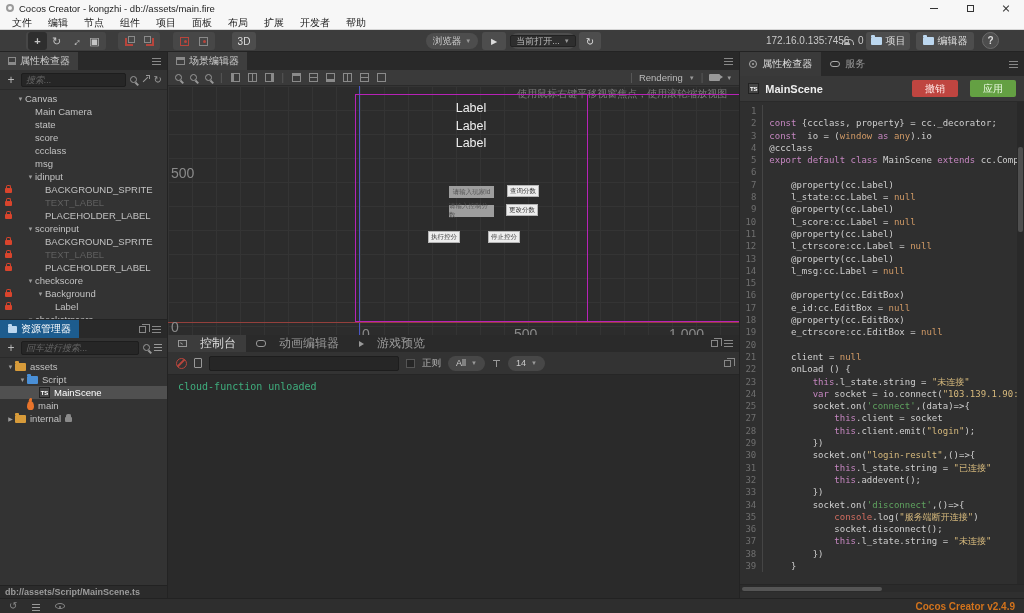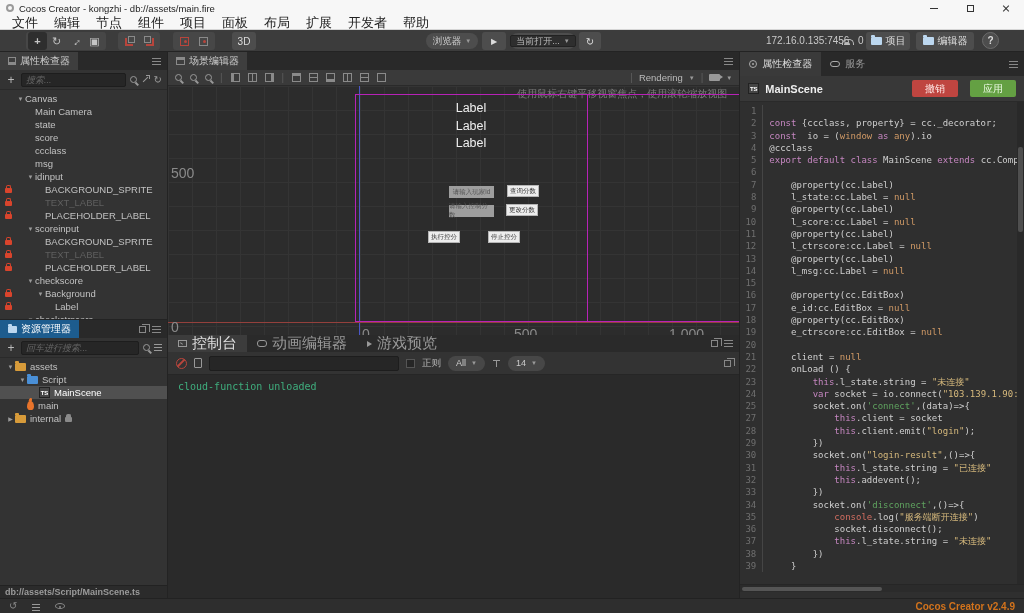--- a/index.html
+++ b/index.html
@@ -12,21 +12,21 @@
   .win-controls{margin-left:auto;display:flex;height:100%}
   .win-btn{width:36px;display:flex;align-items:center;justify-content:center}
   .min-icon{width:8px;height:1px;background:#333}
   .max-icon{width:7px;height:7px;border:1px solid #333}
   .close-icon{position:relative;width:8px;height:8px}
   .close-icon::before,.close-icon::after{content:'';position:absolute;left:0;top:3.5px;width:8px;height:1px;background:#333}
   .close-icon::before{transform:rotate(45deg)}.close-icon::after{transform:rotate(-45deg)}
 
   
   .menubar{height:14px;background:#f7f7f7;border-bottom:1px solid #d6d6d6;display:flex;align-items:center;padding:0 4px}
-  .menu-item{font-size:13px;color:#222;padding:0 8px}
+  .menu-item{font-size:10px;color:#222;padding:0 8px}
 
   
   .toolbar{height:22px;background:#3c3c3c;border-bottom:1px solid #232323;position:relative}
   .tgroup{position:absolute;top:2px;height:18px;display:flex;align-items:center;background:#474747;border-radius:3px;padding:0 2px}
   .tool{width:19px;height:18px;display:flex;align-items:center;justify-content:center;color:#c5c5c5;font-size:11px;border-radius:3px}
   .tool.active{background:#2e2e2e}
   .rot-scale{display:inline-block;transform:rotate(-45deg)}
   .anchor-icon{width:10px;height:10px;position:relative}
   .anchor-icon::before{content:'';position:absolute;left:0;bottom:0;width:6px;height:6px;border-left:2px solid #b8453c;border-bottom:2px solid #b8453c}
   .anchor-icon::after{content:'';position:absolute;right:0;top:0;width:5px;height:5px;border:1px solid #8a8a8a}
@@ -110,21 +110,21 @@
   .axis-x{position:absolute;left:0;top:236px;width:100%;height:1px;background:#94403c}
   .axis-y{position:absolute;left:191px;top:0;width:1px;height:100%;background:#4a57c8}
   .tick{position:absolute;font-size:14px;color:#8a8a8a}
   .scene-labels{position:absolute;left:284px;top:14px;width:38px;text-align:center;color:#efefef;font-size:12.5px;line-height:17.5px}
   .mock-input{position:absolute;width:45px;height:12px;background:#9e9e9e;display:flex;align-items:center;justify-content:center;font-size:6.5px;color:#555}
   .mock-btn{position:absolute;height:12px;min-width:28px;background:#ededed;border:1px solid #b5b5b5;display:flex;align-items:center;justify-content:center;font-size:6.5px;color:#333;padding:0 2px}
 
   
   .console-panel{flex:1;display:flex;flex-direction:column}
   .console-tabs{height:17px;background:#2a2a2a;display:flex;align-items:stretch}
-  .ctab{display:flex;align-items:center;gap:5px;padding:0 10px;font-size:15px;color:#9a9a9a}
+  .ctab{display:flex;align-items:center;gap:13px;padding:0 10px;font-size:12px;color:#9a9a9a}
   .ctab.active{background:#3c3c3c;color:#ddd}
   .termi{width:9px;height:7px;border:1px solid #999;position:relative}
   .termi::after{content:'';position:absolute;left:1px;top:1.5px;width:3px;height:1px;background:#999;transform:rotate(35deg)}
   .anii{width:10px;height:7px;border:1px solid #999;border-radius:3px}
   .previ{width:0;height:0;border-left:5px solid #999;border-top:3.5px solid transparent;border-bottom:3.5px solid transparent}
   .console-toolbar{height:23px;background:#333;border-bottom:1px solid #262626;display:flex;align-items:center;gap:7px;padding:0 8px}
   .clear-icon{width:11px;height:11px;border:1.5px solid #b8453c;border-radius:50%;position:relative;flex:none}
   .clear-icon::after{content:'';position:absolute;left:-1px;top:3.5px;width:10px;height:1.5px;background:#b8453c;transform:rotate(-45deg)}
   .file-icon{width:8px;height:10px;border:1px solid #999;border-radius:1px;flex:none}
   .console-input{width:190px;height:15px;background:#262626;border:1px solid #1d1d1d;border-radius:2px;color:#ccc;font-size:9px;padding:0 4px}

